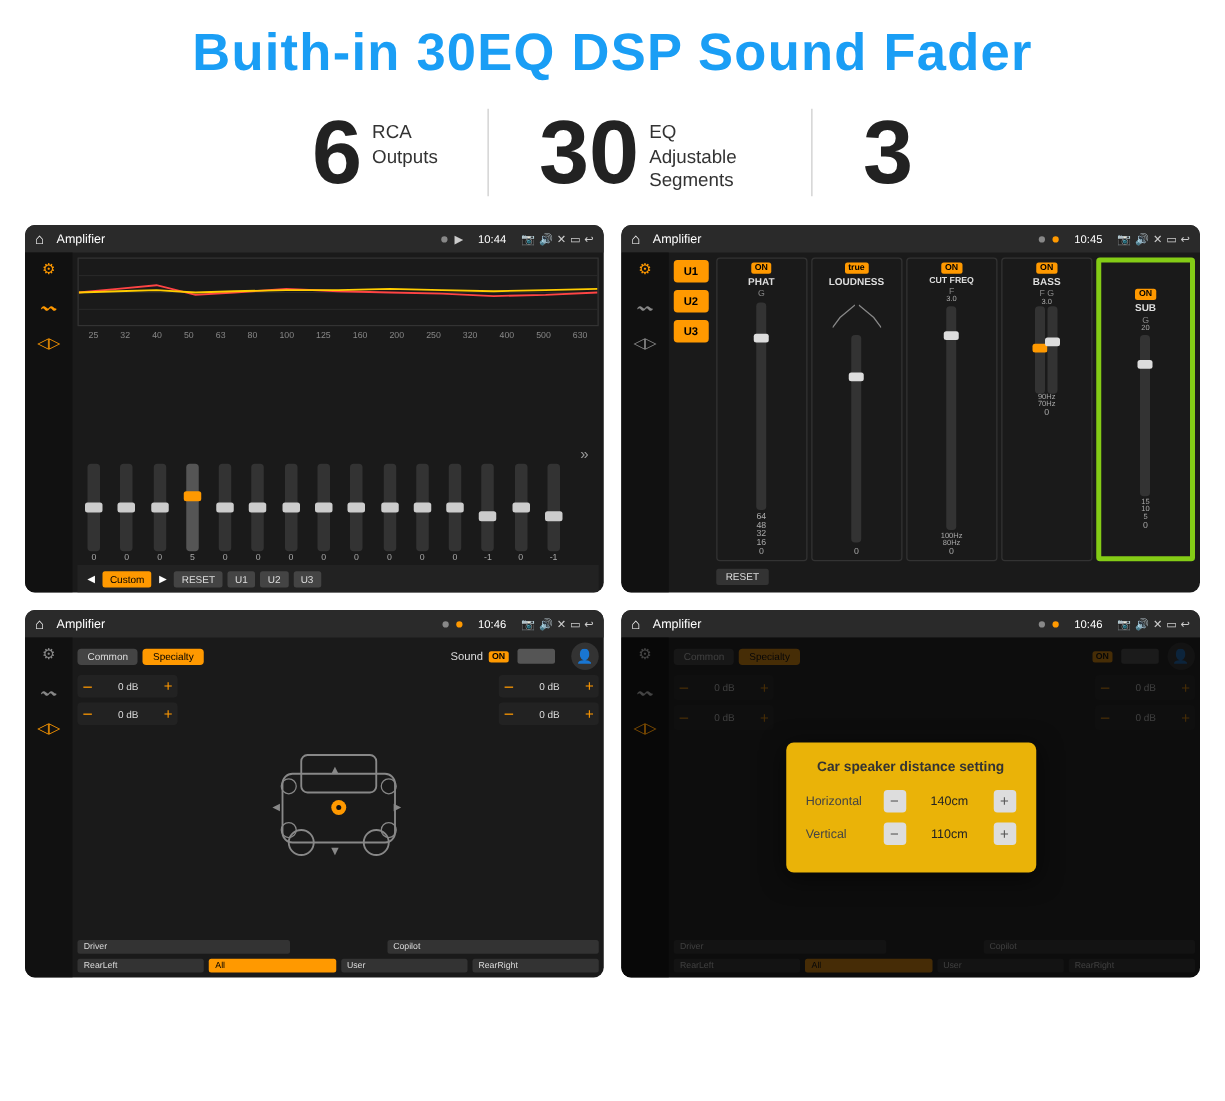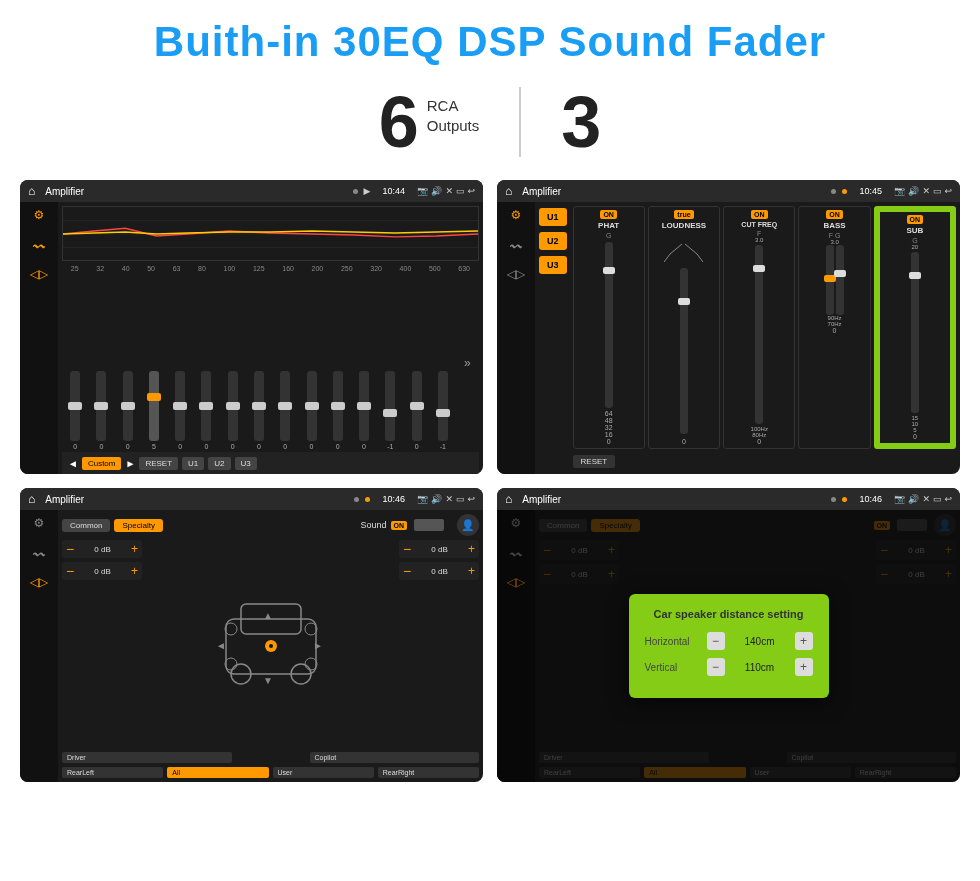--- a/index.html
+++ b/index.html
@@ -378,21 +378,21 @@
       left: 0;
       right: 0;
       bottom: 0;
       background: rgba(0,0,0,0.5);
       display: flex;
       align-items: center;
       justify-content: center;
       z-index: 10;
     }
     .dialog-box {
-      background: #84cc16;
+      background: #eab308;
       border-radius: 6px;
       padding: 14px 16px;
       width: 200px;
       box-shadow: 0 4px 20px rgba(0,0,0,0.6);
     }
     .dialog-title {
       font-size: 11px;
       font-weight: bold;
       color: #333;
       text-align: center;
@@ -461,20 +461,27 @@
 
 <div class="stats-row">
   <div class="stat-item">
     <span class="stat-number">6</span>
     <div class="stat-text">
       <div>RCA</div>
       <div>Outputs</div>
     </div>
   </div>
   <div class="stat-divider"></div>
+  <div class="stat-item">
+    <span class="stat-number">30</span>
+    <div class="stat-text">
+      <div>EQ Adjustable</div>
+      <div>Segments</div>
+    </div>
+  </div>
   <div class="stat-divider"></div>
   <div class="stat-item">
     <span class="stat-number">3</span>
   </div>
 </div>
 
 <div class="screens-grid">
 
   <div class="screen-card">
     <div class="status-bar">
@@ -719,21 +726,21 @@
               </div>
               <div style="width:8px;height:70px;background:#333;border-radius:3px;position:relative;">
                 <div style="position:absolute;width:12px;height:7px;background:#ddd;border-radius:2px;left:-2px;top:25px;"></div>
               </div>
             </div>
             <div style="color:#aaa;font-size:6px;">90Hz</div>
             <div style="color:#aaa;font-size:6px;">70Hz</div>
             <div style="color:#aaa;font-size:7px;">0</div>
           </div>
 
-          <div style="display:flex;flex-direction:column;align-items:center;flex:1;border:6px solid #84cc16;border-radius:3px;padding:3px 2px;">
+          <div style="display:flex;flex-direction:column;align-items:center;flex:1;border:4px solid #84cc16;border-radius:3px;padding:21px 2px;">
             <div class="amp-on-badge">ON</div>
             <div class="amp-channel-label">SUB</div>
             <div style="color:#888;font-size:7px;">G</div>
             <div style="color:#aaa;font-size:6px;">20</div>
             <div style="width:8px;flex:1;background:#333;border-radius:3px;position:relative;margin:2px 0;">
               <div style="position:absolute;width:12px;height:7px;background:#ddd;border-radius:2px;left:-2px;top:20px;"></div>
             </div>
             <div style="color:#aaa;font-size:6px;">15</div>
             <div style="color:#aaa;font-size:6px;">10</div>
             <div style="color:#aaa;font-size:6px;">5</div>

